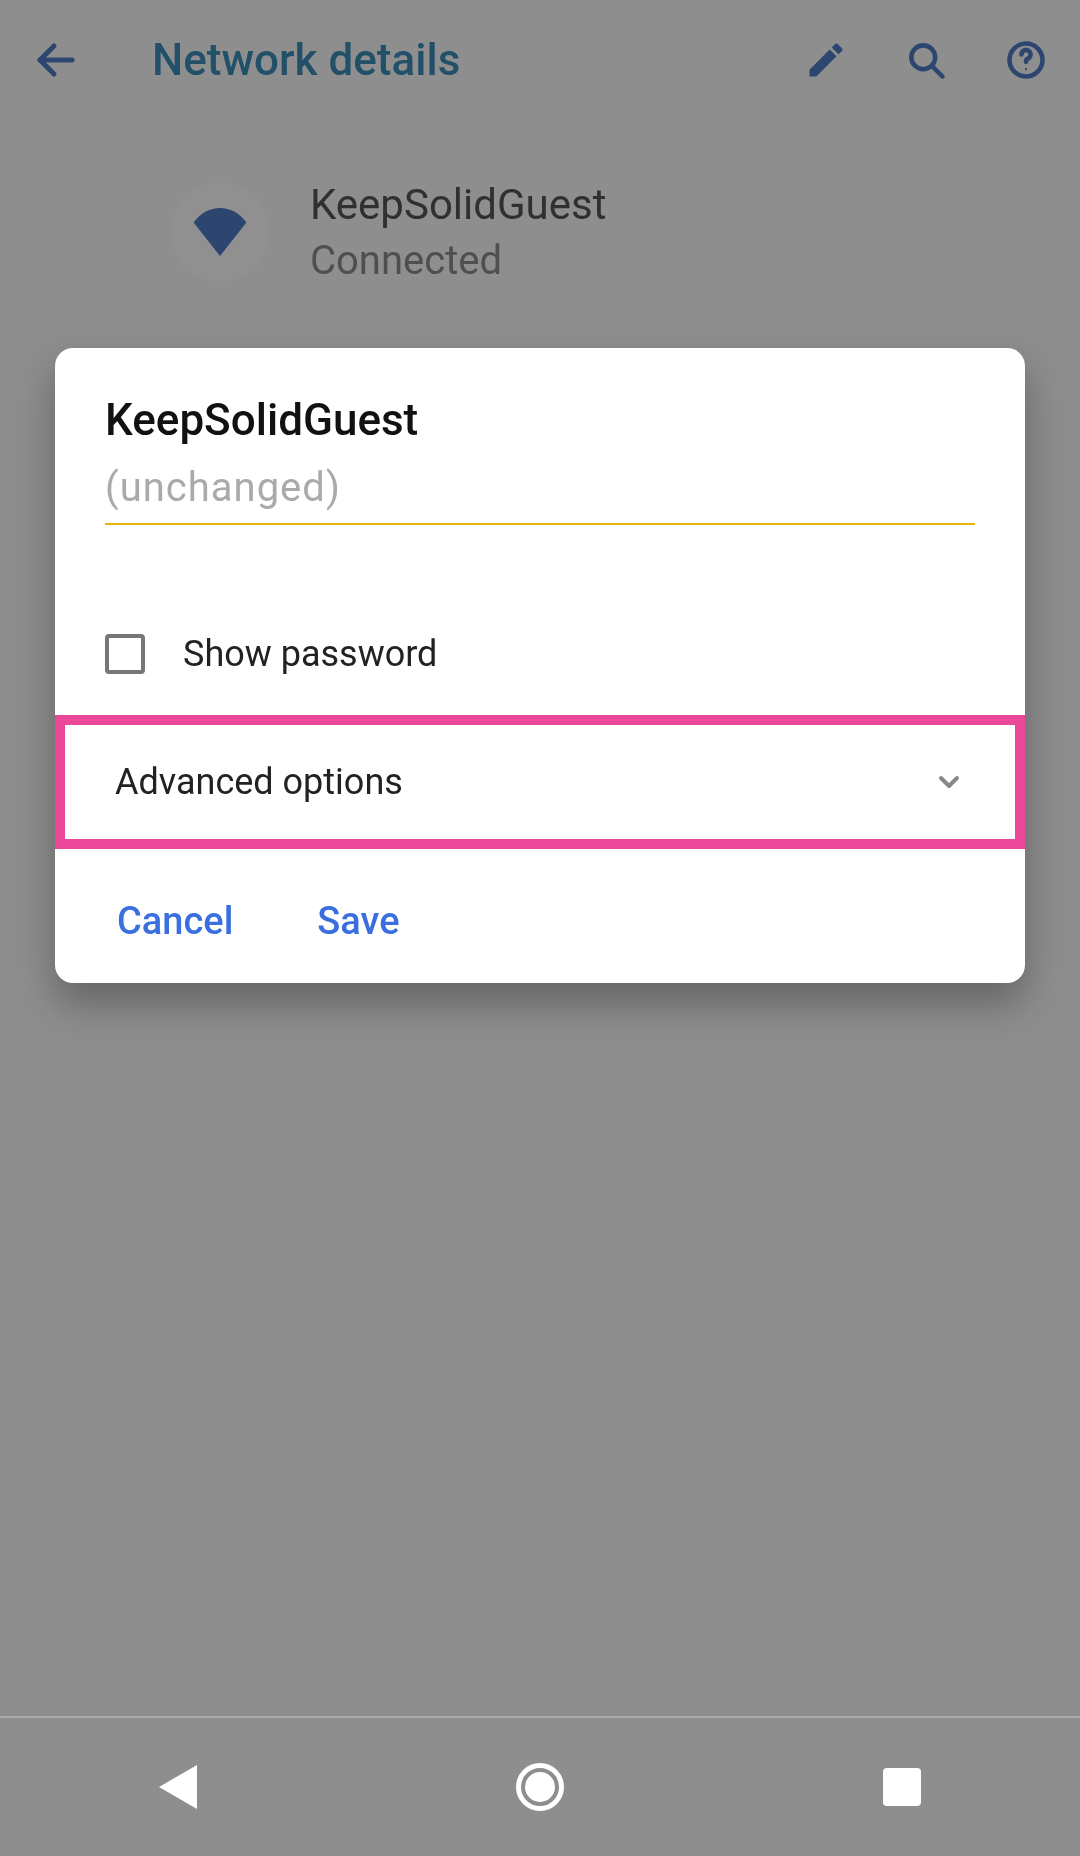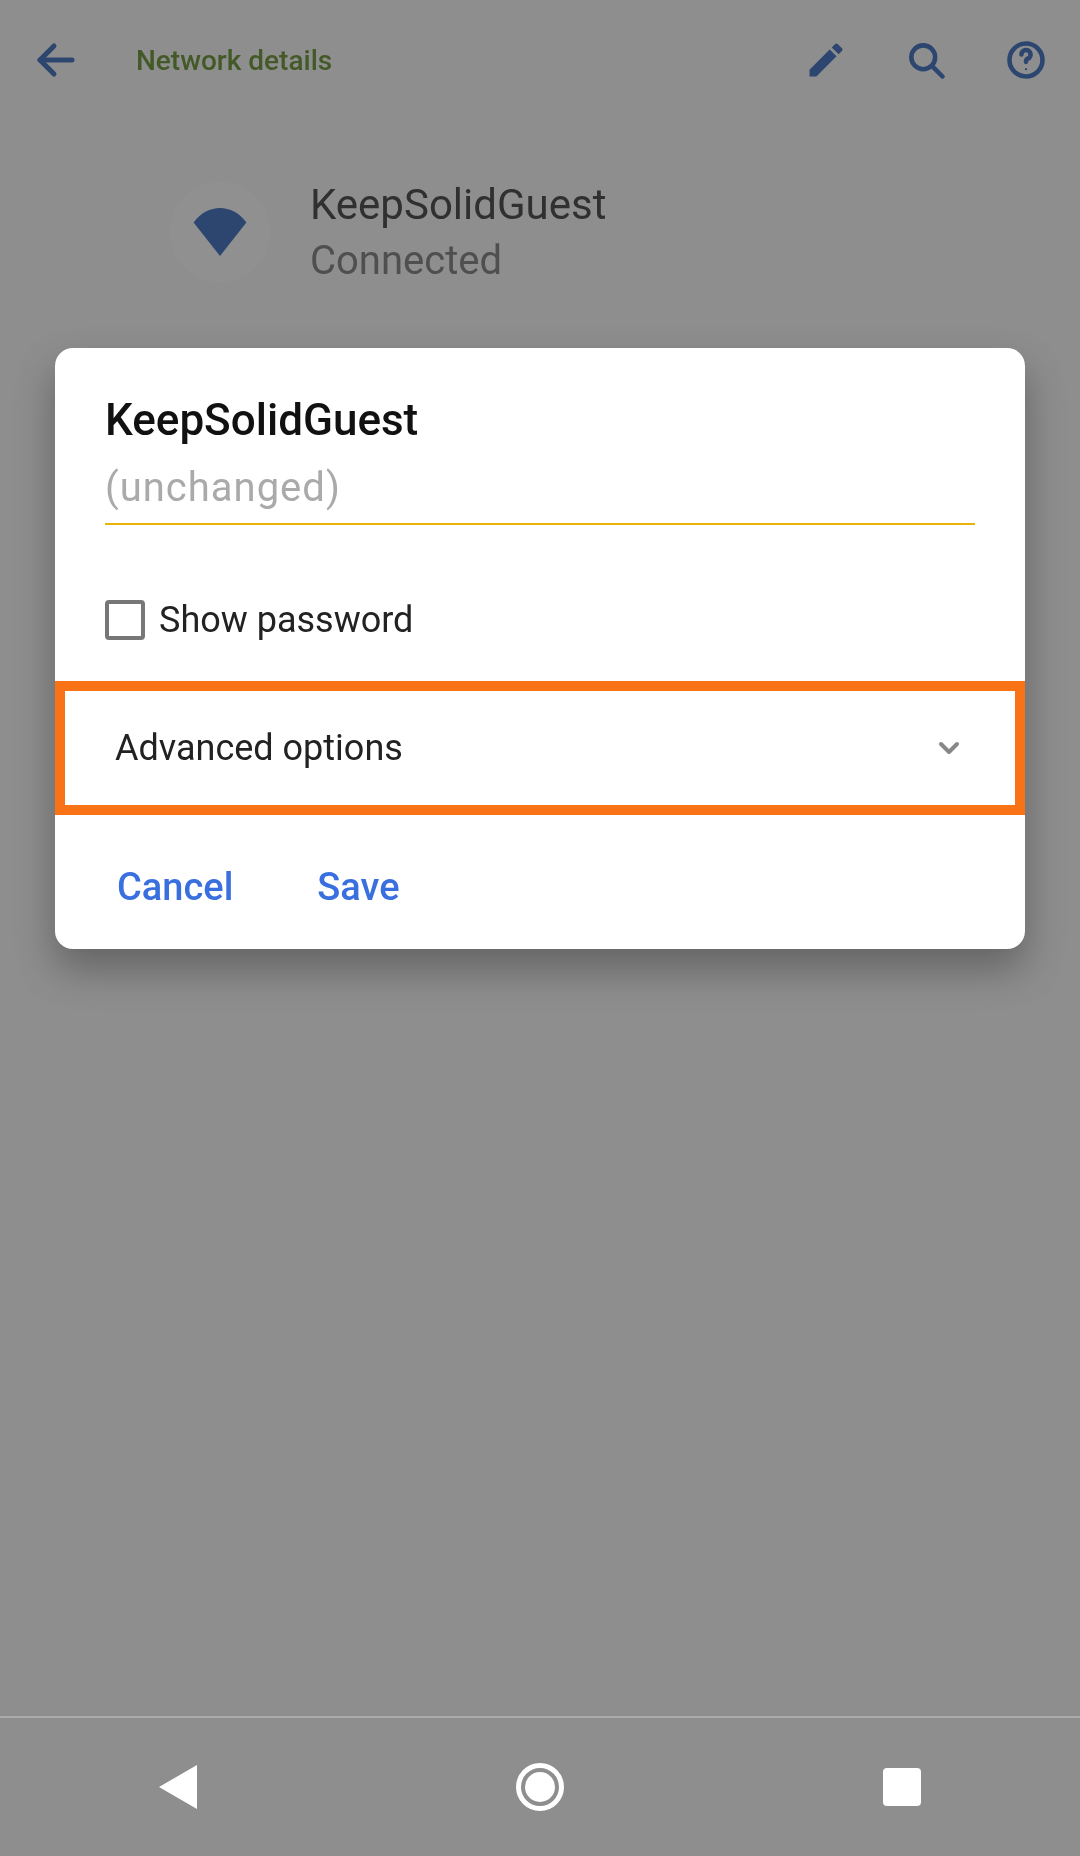--- a/index.html
+++ b/index.html
@@ -1,21 +1,21 @@
 <!DOCTYPE html>
 <html><head>
   <meta charset="utf-8">
   <style>
     * { box-sizing: border-box; margin: 0; padding: 0; font-family: Roboto, Arial, sans-serif; }
     body { width: 1080px; height: 1856px; background: #f2f2f2; overflow: hidden; position: relative; }
 
     
     .appbar { display: flex; align-items: center; height: 120px; padding: 0 24px; gap: 40px; }
     .appbar .back { color: #1a53b0; }
-    .appbar .title { flex: none; color: #4d7c0f; font-size: 28px; font-weight: 500; margin-left: 8px; }
+    .appbar .title { flex: none; color: #0369a1; font-size: 44px; font-weight: 500; margin-left: 24px; }
     .appbar .spacer { flex: 1; }
     .appbar .iconbtn { color: #1a53b0; padding: 8px; }
 
     
     .content { padding: 60px 40px; }
     .network-header { display: flex; align-items: center; gap: 40px; padding-left: 130px; }
     .wifi-circle { width: 100px; height: 100px; border-radius: 50%; background: #f6f6f8; display: flex; align-items: center; justify-content: center; }
     .network-name { font-size: 42px; color: #222; }
     .network-status { font-size: 40px; color: #666; margin-top: 8px; }
 
@@ -40,34 +40,34 @@
       border-bottom: 2px solid #eab308;
       font-size: 40px;
       color: #444;
       padding: 18px 0 12px 0;
       background: transparent;
       outline: none;
       letter-spacing: 1px;
     }
     .text-input::placeholder { color: #aaa; }
 
-    .checkbox-row { display: flex; align-items: center; gap: 14px; margin-top: 74px; }
+    .checkbox-row { display: flex; align-items: center; gap: 38px; margin-top: 108px; }
     .checkbox {
       width: 40px; height: 40px;
       border: 4px solid #777;
       border-radius: 4px;
       background: #fff;
     }
     .checkbox-label { font-size: 36px; color: #222; }
 
     .advanced-row {
       display: flex; align-items: center; justify-content: space-between;
       margin-top: 40px;
       padding: 36px 4px;
-      border: 10px solid #f97316;
+      border: 10px solid #ec4899;
       margin-left: -50px; margin-right: -50px;
       padding-left: 50px; padding-right: 50px;
     }
     .advanced-label { font-size: 36px; color: #222; }
     .chevron { color: #888; }
 
     .dialog-actions { display: flex; justify-content: flex-start; gap: 60px; margin-top: 40px; padding-right: 8px; }
     .dialog-btn { background: none; border: none; color: #3a6fe0; font-size: 38px; font-weight: 500; cursor: pointer; padding: 10px 12px; }
 
     

